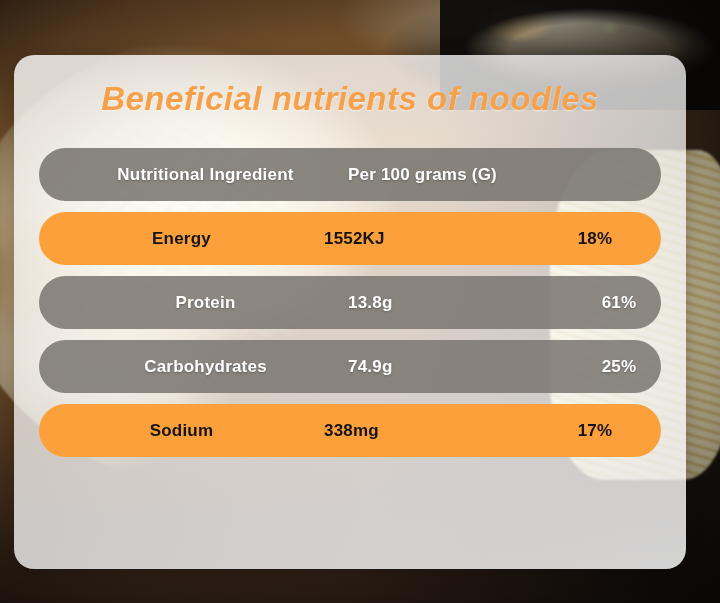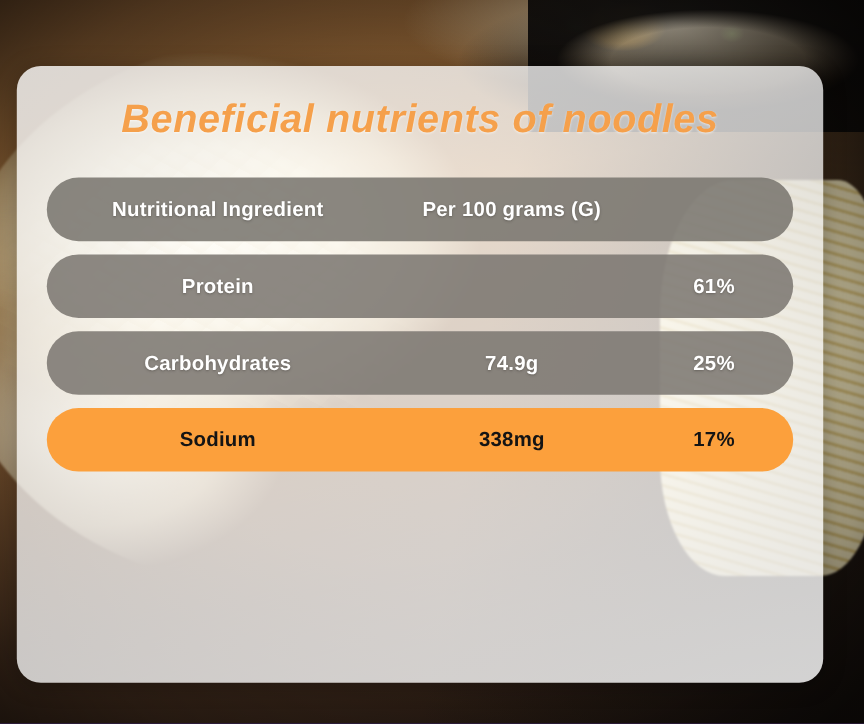--- a/index.html
+++ b/index.html
@@ -162,33 +162,33 @@
   .c-name {
     position: absolute;
     left: 0;
     width: 285px;
     text-align: center;
   }
   .c-amount {
     position: absolute;
     left: 285px;
     width: 205px;
-    text-align: center;
   }
   .c-nrv {
     position: absolute;
     left: 490px;
     width: 132px;
     text-align: center;
   }
 
   .row.header .cell,
   .row.gray .cell {
     color: #ffffff;
     text-shadow: 0 1px 2px rgba(60,55,50,0.45);
+    margin-left: 24px;
   }
   .row.orange .cell {
     color: #141414;
   }
   .row.header .cell { font-size: 17px; }
 </style>
 </head>
 <body>
 
 <div class="stage">
@@ -204,23 +204,29 @@
 
     <div class="card-title">Beneficial nutrients of noodles</div>
 
     <div class="table">
 
       <div class="row header">
         <div class="cell c-name">Nutritional Ingredient</div>
         <div class="cell c-amount">Per 100 grams (G)</div>
       </div>
 
+      <div class="row orange">
+        <div class="cell c-name">Energy</div>
+        <div class="cell c-amount">1552KJ</div>
+        <div class="cell c-nrv">18%</div>
+      </div>
 
       <div class="row gray">
         <div class="cell c-name">Protein</div>
+        <div class="cell c-amount">13.8g</div>
         <div class="cell c-nrv">61%</div>
       </div>
 
 
       <div class="row gray">
         <div class="cell c-name">Carbohydrates</div>
         <div class="cell c-amount">74.9g</div>
         <div class="cell c-nrv">25%</div>
       </div>
 

